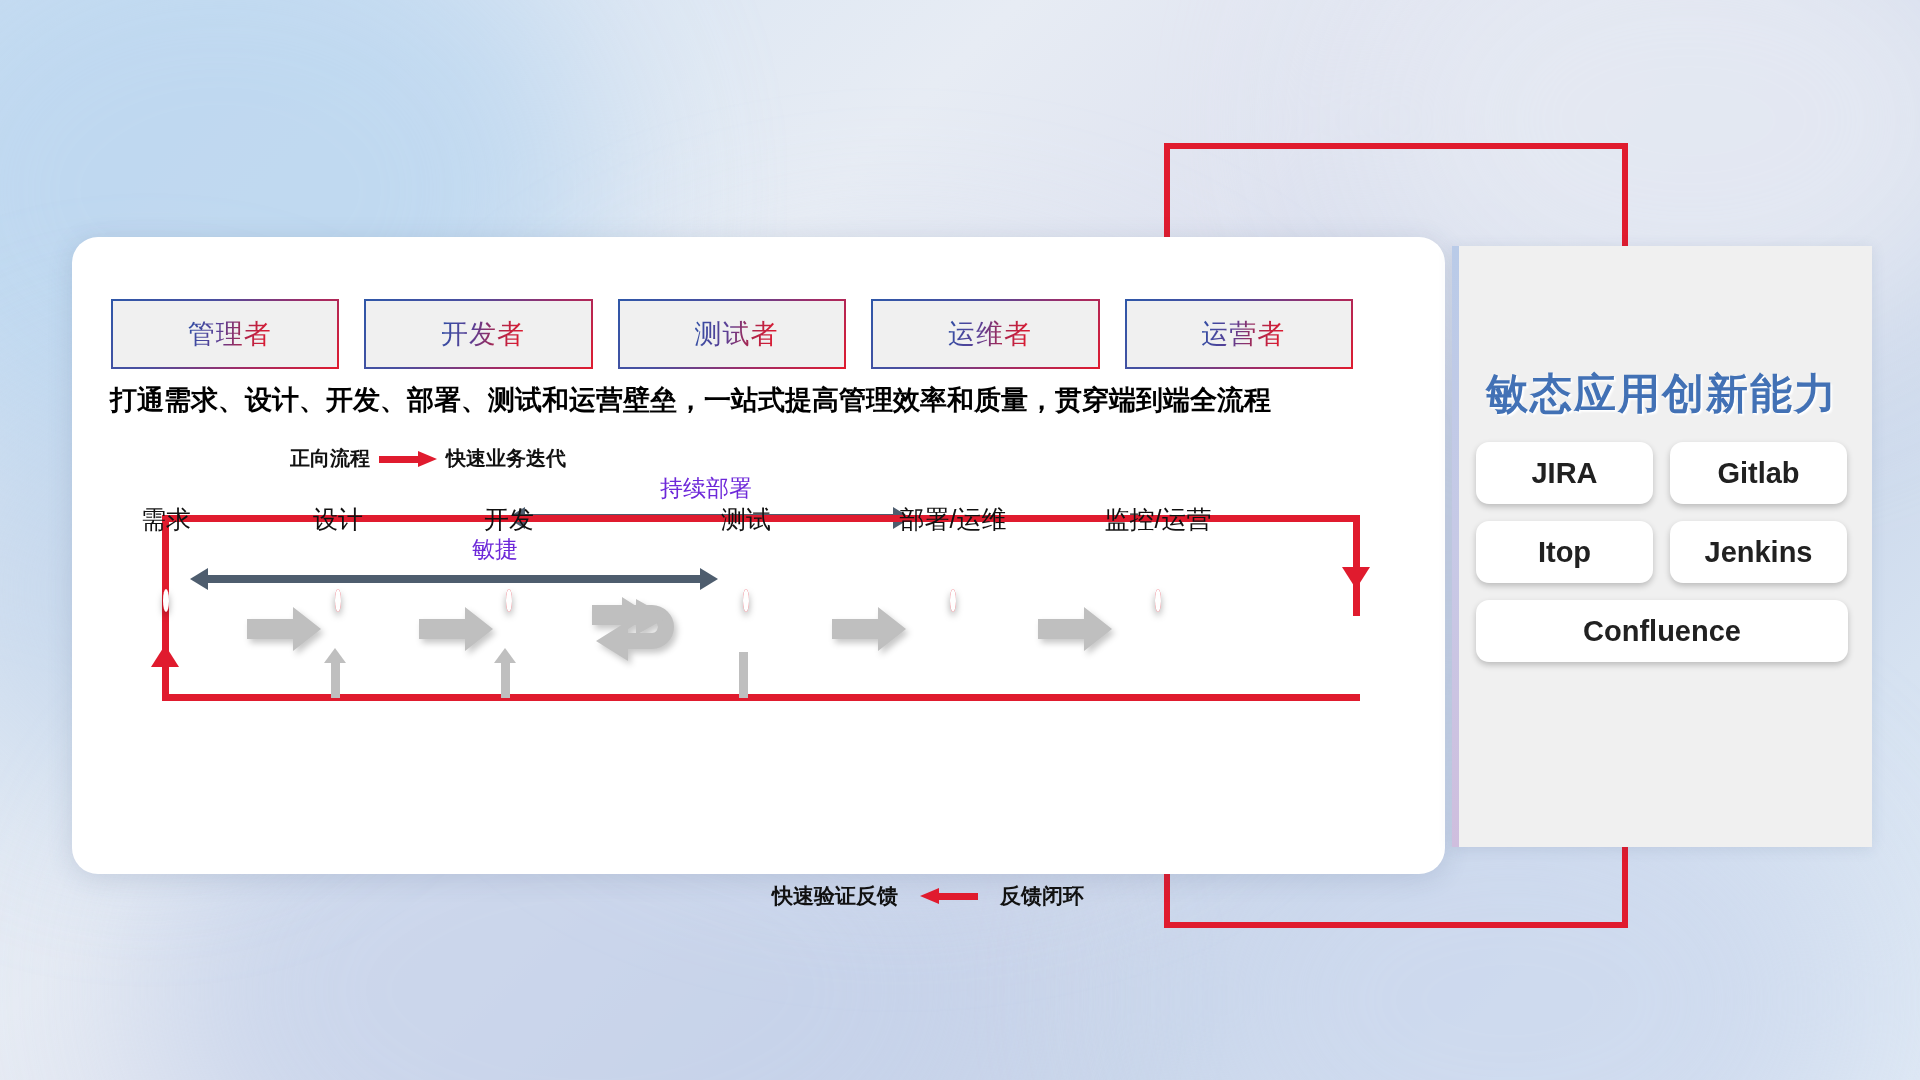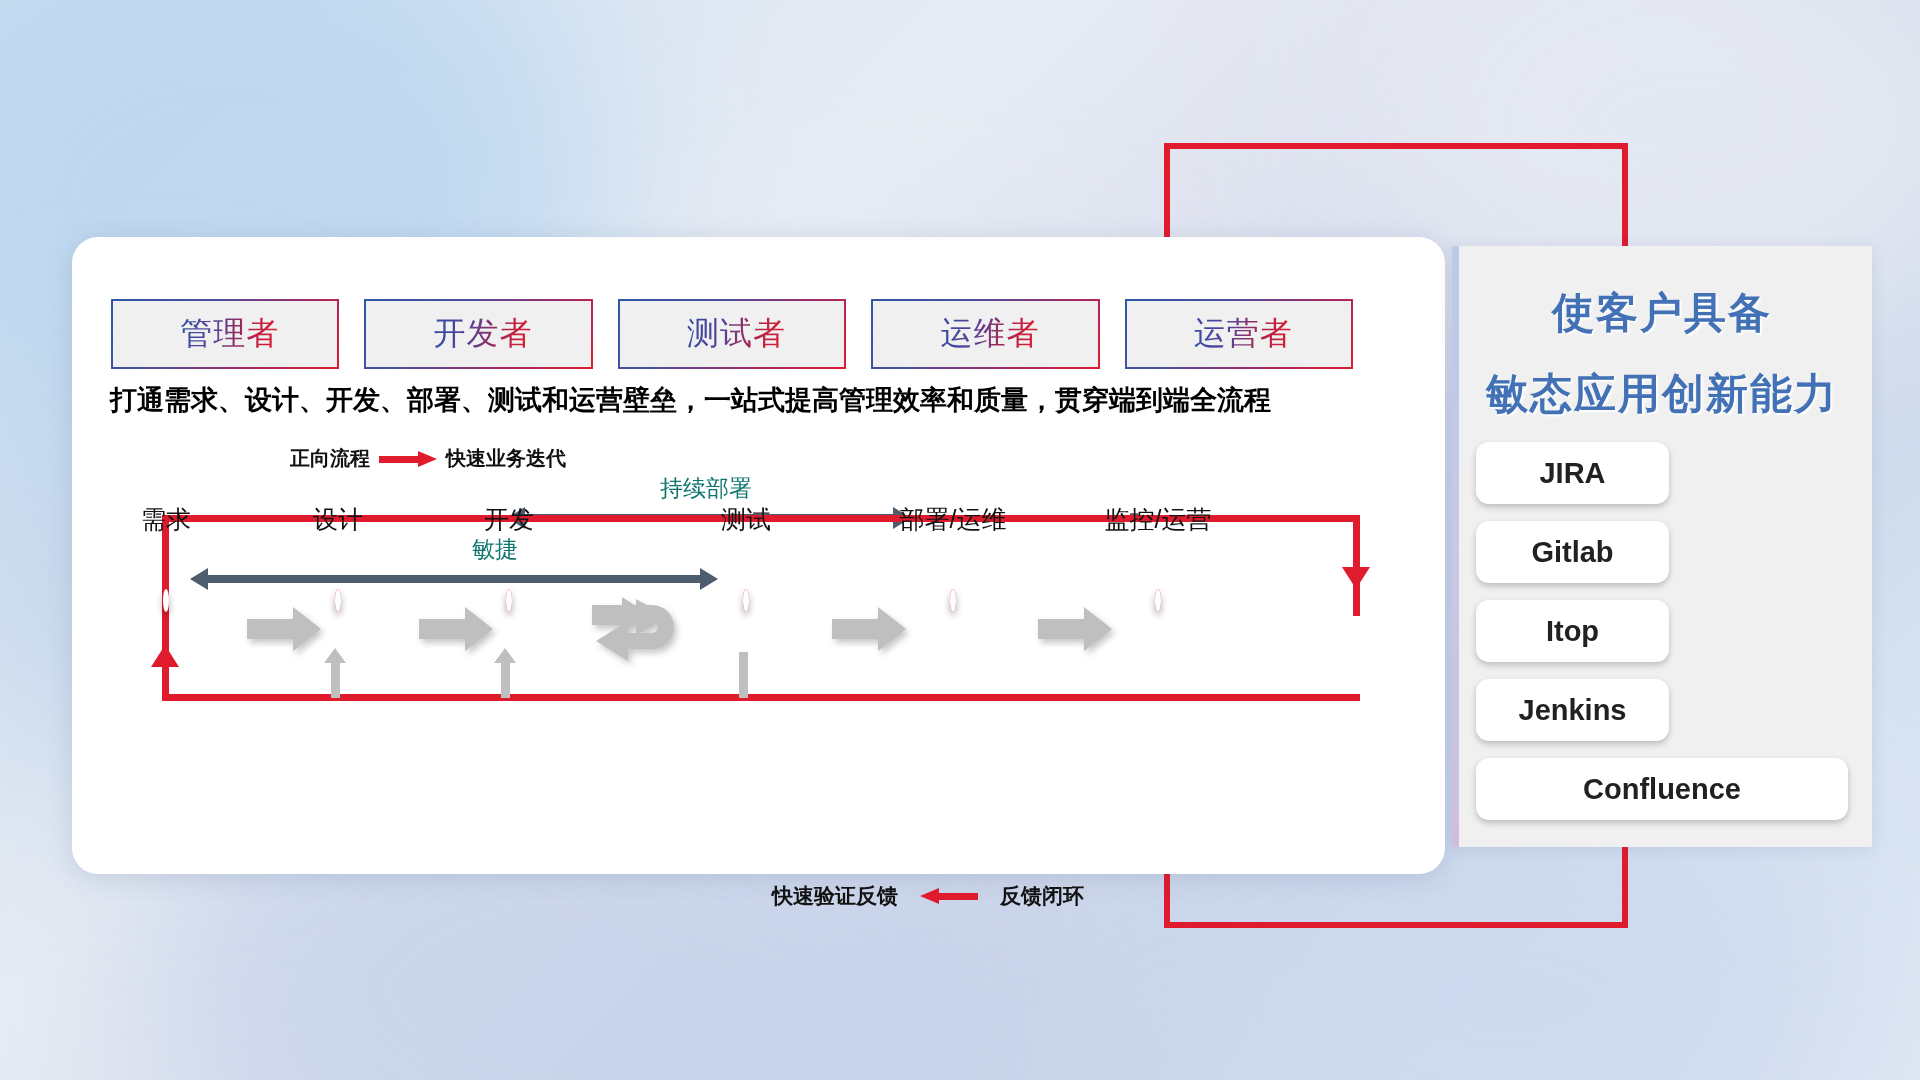--- a/index.html
+++ b/index.html
@@ -39,21 +39,21 @@
     flex:1; position:relative; background:#f0f0f0;
     display:flex; align-items:center; justify-content:center;
   }
   .role-box::before{
     content:""; position:absolute; inset:0; padding:2px;
     background:linear-gradient(135deg,#2f57a8 0%,#4a4fa0 35%,#9c2d6a 65%,#e01b2e 100%);
     -webkit-mask:linear-gradient(#000 0 0) content-box,linear-gradient(#000 0 0);
     -webkit-mask-composite:xor; mask-composite:exclude; pointer-events:none;
   }
   .role-label{
-    font-size:32px; font-weight:400; letter-spacing:1px; position:relative;
+    font-size:27px; font-weight:400; letter-spacing:1px; position:relative;
     background:linear-gradient(100deg,#2f4fa5 0%,#5b3f95 38%,#b02449 68%,#e8192b 100%);
     -webkit-background-clip:text; background-clip:text; color:transparent;margin-left:9px;
   }
 
   
   #headline{
     position:absolute; left:38px; top:145px; width:1300px;
     font-size:27px; font-weight:bold; color:#000000; letter-spacing:0px; white-space:nowrap;
   }
 
@@ -65,21 +65,21 @@
   .red-arrow-r .head{ position:absolute; right:0; top:0; width:0; height:0;
       border-top:8px solid transparent; border-bottom:8px solid transparent; border-left:19px solid #e01b2e; }
 
   
   .dbl-arrow{ position:absolute; height:22px; }
   .dbl-arrow .bar{ position:absolute; left:17px; right:17px; top:7px; height:8px; background:#4e5d6e; }
   .dbl-arrow .l{ position:absolute; left:0; top:0; width:0;height:0;
       border-top:11px solid transparent;border-bottom:11px solid transparent;border-right:18px solid #4e5d6e; }
   .dbl-arrow .r{ position:absolute; right:0; top:0; width:0;height:0;
       border-top:11px solid transparent;border-bottom:11px solid transparent;border-left:18px solid #4e5d6e; }
-  .arrow-cap{ position:absolute; font-size:23px; color:#0f766e; white-space:nowrap; }
+  .arrow-cap{ position:absolute; font-size:23px; color:#6d28d9; white-space:nowrap; }
 
   
   #loop-top     { position:absolute; left:90px;  top:278px; width:1198px; height:7px; background:#e01b2e; }
   #loop-left    { position:absolute; left:90px;  top:278px; width:7px;   height:186px; background:#e01b2e; }
   #loop-bottom  { position:absolute; left:90px;  top:457px; width:1198px; height:7px; background:#e01b2e; }
   #loop-right   { position:absolute; left:1281px;top:278px; width:7px;   height:56px; background:#e01b2e; }
   #loop-head-down{ position:absolute; left:1270px; top:330px; width:0;height:0;
       border-left:14px solid transparent; border-right:14px solid transparent; border-top:22px solid #e01b2e; }
   #loop-head-up  { position:absolute; left:79px;  top:408px; width:0;height:0;
       border-left:14px solid transparent; border-right:14px solid transparent; border-bottom:22px solid #e01b2e; }
@@ -122,21 +122,21 @@
                 text-shadow:1px 1px 0 #fff, 2px 2px 2px rgba(255,255,255,.9); letter-spacing:2px; }
   #panel-title-1{ position:absolute; left:0; top:39px; width:100%; }
   #panel-title-2{ position:absolute; left:0; top:120px; width:100%; }
   #tool-grid{ position:absolute; left:24px; top:196px; width:372px;
               display:flex; flex-wrap:wrap; gap:17px; }
   .tool-tile{
     height:62px; background:#fff; border-radius:13px; display:flex;
     align-items:center; justify-content:center; font-size:29px; font-weight:bold; color:#212121;
     box-shadow:0 3px 6px rgba(0,0,0,.22);
   }
-  .tool-half{ width:193px; }
+  .tool-half{ width:177px; }
   .tool-full{ width:372px; }
 </style>
 </head>
 <body>
 
 <div class="bg-blob" id="blob1"></div>
 <div class="bg-blob" id="blob2"></div>
 <div class="bg-blob" id="blob3"></div>
 <div class="bg-blob" id="blob4"></div>
 <div class="bg-blob" id="blob5"></div>
@@ -258,21 +258,20 @@
       <span class="shaft"></span>
         <span class="head"></span>
     </span>
     <span class="txt">反馈闭环</span>
   </div>
 
 </div>
 
 <div id="side-panel">
   <div class="strip"></div>
-  <div class="panel-title" id="panel-title-1">使客户具备</div>
   <div class="panel-title" id="panel-title-2">敏态应用创新能力</div>
 
   <div id="tool-grid">
     <div class="tool-tile tool-half">JIRA</div>
     <div class="tool-tile tool-half">Gitlab</div>
     <div class="tool-tile tool-half">Itop</div>
     <div class="tool-tile tool-half">Jenkins</div>
     <div class="tool-tile tool-full">Confluence</div>
   </div>
 </div>

